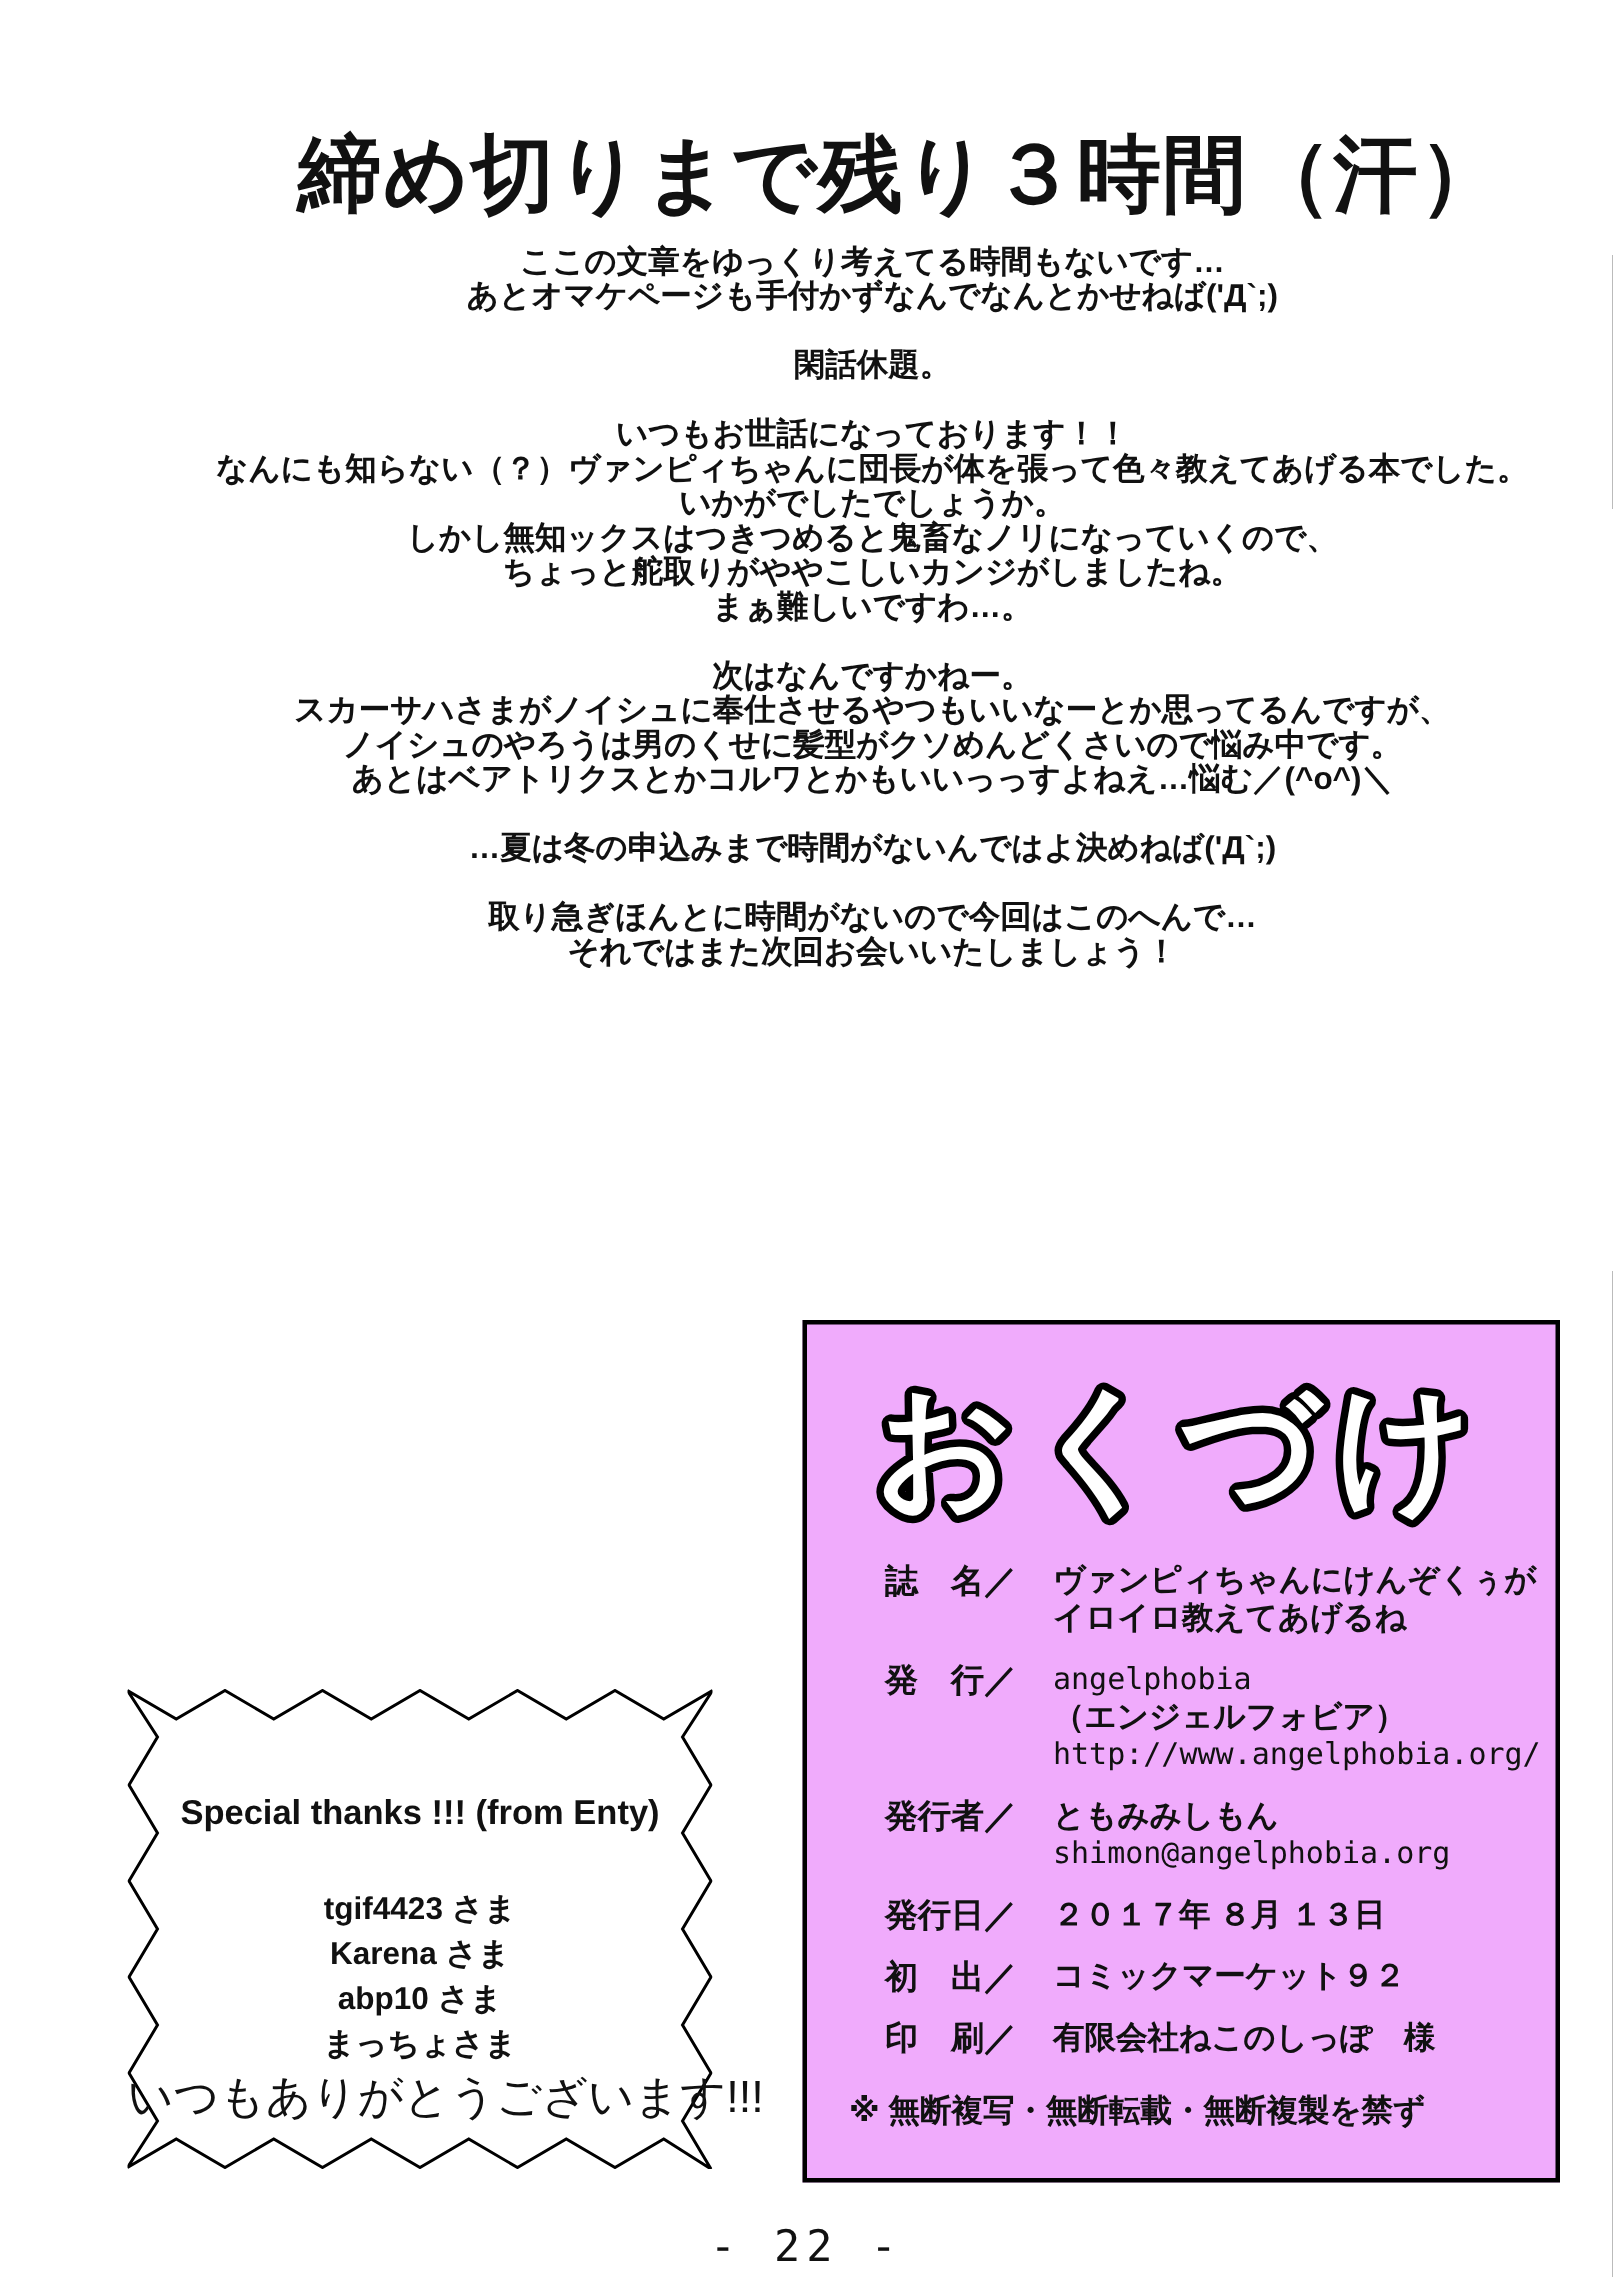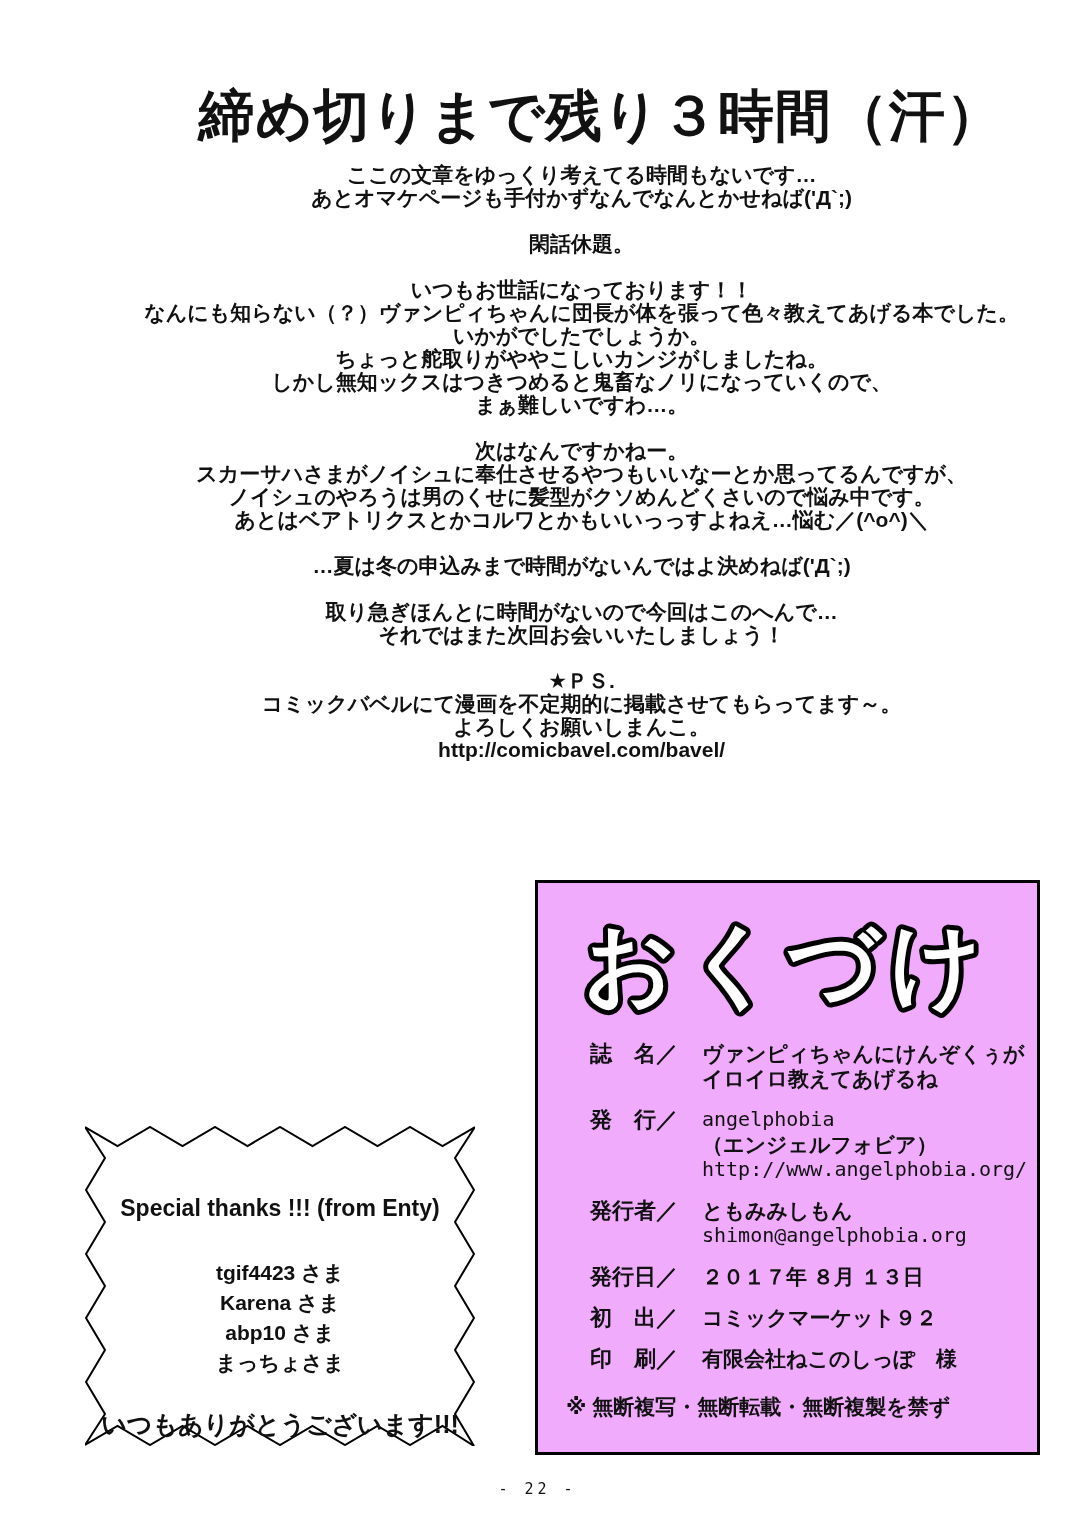--- a/index.html
+++ b/index.html
@@ -105,31 +105,30 @@
     white-space:nowrap;
   }
   .thanks-names{margin-top:36px;}
   .thanks-name{
     font-size:21px;
     line-height:30px;
     font-weight:bold;
     white-space:nowrap;
   }
   .thanks-footer{
-    margin-top:30px;
-    font-size:25px;
-    font-weight:bold;
+    font-size:30px;
+    font-weight:normal;
     white-space:nowrap;
   }
 
   .pagenum{
     position:absolute;
     left:0;right:0;top:1480px;
     text-align:center;
-    font-size:15px;
+    font-size:29px;
     font-family:"DejaVu Sans Mono","Liberation Mono",monospace;
     letter-spacing:4px;
   }
 </style>
 </head>
 <body>
 
 <div class="page">
 
   <h1 class="title">締め切りまで残り３時間（汗）</h1>
@@ -139,42 +138,36 @@
       <div class="line">ここの文章をゆっくり考えてる時間もないです…</div>
       <div class="line">あとオマケページも手付かずなんでなんとかせねば('Д`;)</div>
     </div>
     <div class="para">
       <div class="line">閑話休題。</div>
     </div>
     <div class="para">
       <div class="line">いつもお世話になっております！！</div>
       <div class="line">なんにも知らない（？）ヴァンピィちゃんに団長が体を張って色々教えてあげる本でした。</div>
       <div class="line">いかがでしたでしょうか。</div>
+      <div class="line">しかし無知ックスはつきつめると鬼畜なノリになっていくので、</div>
       <div class="line">ちょっと舵取りがややこしいカンジがしましたね。</div>
-      <div class="line">しかし無知ックスはつきつめると鬼畜なノリになっていくので、</div>
       <div class="line">まぁ難しいですわ…。</div>
     </div>
     <div class="para">
       <div class="line">次はなんですかねー。</div>
       <div class="line">スカーサハさまがノイシュに奉仕させるやつもいいなーとか思ってるんですが、</div>
       <div class="line">ノイシュのやろうは男のくせに髪型がクソめんどくさいので悩み中です。</div>
       <div class="line">あとはベアトリクスとかコルワとかもいいっっすよねえ…悩む／(^o^)＼</div>
     </div>
     <div class="para">
       <div class="line">…夏は冬の申込みまで時間がないんではよ決めねば('Д`;)</div>
     </div>
     <div class="para">
       <div class="line">取り急ぎほんとに時間がないので今回はこのへんで…</div>
       <div class="line">それではまた次回お会いいたしましょう！</div>
-    </div>
-    <div class="para">
-      <div class="line">★ＰＳ.</div>
-      <div class="line">コミックバベルにて漫画を不定期的に掲載させてもらってます～。</div>
-      <div class="line">よろしくお願いしまんこ。</div>
-      <div class="line">http://comicbavel.com/bavel/</div>
     </div>
   </div>
 
   <div class="colophon">
     <svg class="colophon-title-svg" width="460" height="125" viewBox="0 0 460 125">
       <text x="230" y="98" text-anchor="middle" font-size="90" letter-spacing="10" fill="#ffffff" stroke="#000000" stroke-width="10" stroke-linejoin="round" paint-order="stroke">おくづけ</text>
     </svg>
     <div class="crows">
       <div class="crow">
         <div class="clabel">誌　名／</div>

